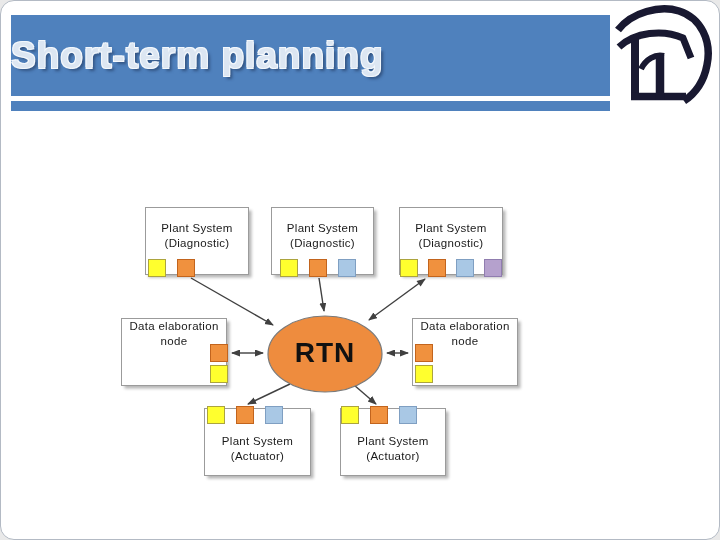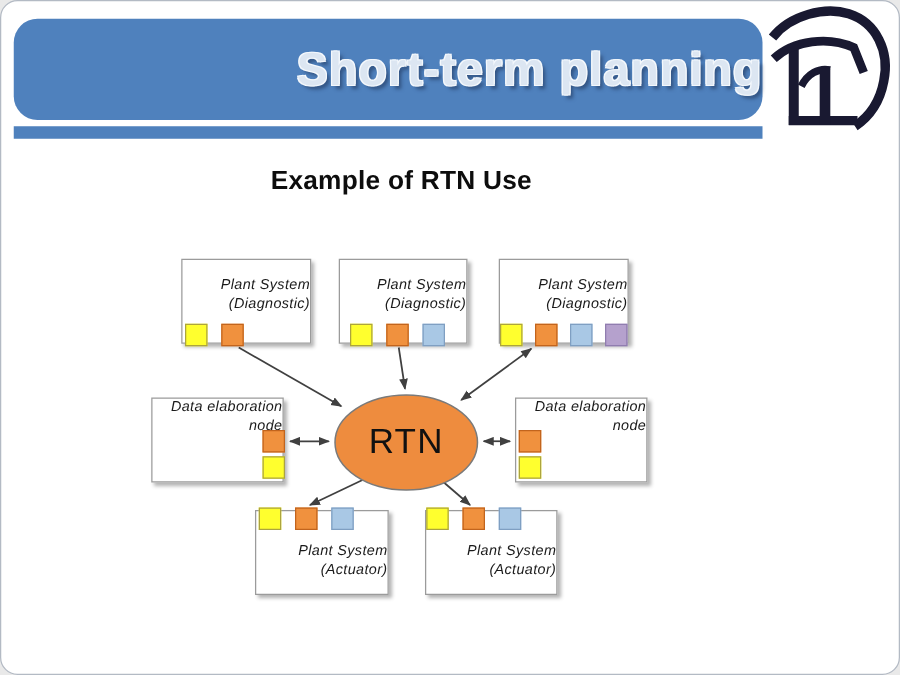--- a/index.html
+++ b/index.html
@@ -4,21 +4,21 @@
 <style>
   html,body{margin:0;padding:0;background:#e9e9e9;}
   .slide{
     position:relative;width:718px;height:538px;background:#ffffff;
     border:1px solid #b3bac4;border-radius:14px;overflow:hidden;
     font-family:"Liberation Sans", sans-serif;
   }
   
   .header-bar{
     position:absolute;left:10px;top:14px;width:599px;height:81px;
-    background:#4F81BD;text-align:right;border-radius:19px;
+    background:#4F81BD;text-align:left;
   }
   .header-title{
     font-size:37px;font-weight:bold;line-height:81px;letter-spacing:1px;
     color:#dce6f2;
     text-shadow:-1px -1px 0 #f4f8fc, 1px -1px 0 #f4f8fc,
                 -1px 1px 0 #f4f8fc, 1px 1px 0 #f4f8fc,
                  3px 3px 3px rgba(35,60,100,.65);
   }
   .header-strip{
     position:absolute;left:10px;top:100px;width:599px;height:10px;
@@ -30,27 +30,27 @@
   .subtitle{
     position:absolute;left:100px;top:132px;width:440px;text-align:center;
     font-size:21px;font-weight:bold;color:#0d0d0d;letter-spacing:.2px;
   }
   
   .arrows{position:absolute;left:0;top:0;width:720px;height:540px;pointer-events:none;}
   .edge{stroke:#404040;stroke-width:1.4;fill:none;}
   .rtn-ellipse{fill:#EE8C3E;stroke:#7a7a7a;stroke-width:1.2;}
   .rtn-label{
     position:absolute;left:266px;top:336px;width:116px;text-align:center;
-    font-size:28px;font-weight:normal;color:#111;letter-spacing:1px;
+    font-size:28px;font-weight:bold;color:#111;letter-spacing:1px;
   }
   .dbox{
     position:absolute;background:#fff;border:1px solid #9b9b9b;
     box-shadow:2.5px 2.5px 3px rgba(0,0,0,.30);
-    text-align:right;font-size:11.5px;line-height:15px;color:#1a1a1a;
-    letter-spacing:.3px;box-sizing:border-box;font-style:italic;
+    text-align:center;font-size:11.5px;line-height:15px;color:#1a1a1a;
+    letter-spacing:.3px;box-sizing:border-box;
   }
   #b-diag1{left:144px;top:206px;width:104px;height:68px;}
   #b-diag2{left:270px;top:206px;width:103px;height:68px;}
   #b-diag3{left:398px;top:206px;width:104px;height:68px;}
   #b-node-left{left:120px;top:317px;width:106px;height:68px;}
   #b-node-right{left:411px;top:317px;width:106px;height:68px;}
   #b-act1{left:203px;top:407px;width:107px;height:68px;}
   #b-act2{left:339px;top:407px;width:106px;height:68px;}
   .box-diag .l1{margin-top:13px;}
   .box-node .l1{}
@@ -85,21 +85,20 @@
 
   <svg class="logo" viewBox="0 0 100 112">
     <path d="M 3,27 C 17,9 45,2 64,8 C 86,15 97,38 92,62 C 89,78 81,90 69,98" stroke-width="7.5"></path>
     <path d="M 20,34 L 20,97" stroke-width="8"></path>
     <path d="M 16,93.5 L 71,93.5" stroke-width="7.5"></path>
     <path d="M 4,44 C 20,29 48,26 68,35 L 76,55" stroke-width="7" stroke-linejoin="miter"></path>
     <path d="M 26,66 C 31,56 40,51 49,53" stroke-width="6"></path>
     <path d="M 45,52 L 45,97" stroke-width="8.5"></path>
   </svg>
 
-  <div class="subtitle">Example of RTN Use</div>
 
   <svg class="arrows" viewBox="0 0 720 540">
     <defs>
       <marker id="ahE" markerUnits="userSpaceOnUse" markerWidth="10" markerHeight="8" refX="8" refY="3.5" orient="auto">
         <path d="M0,0 L9,3.5 L0,7 Z" fill="#404040"></path>
       </marker>
       <marker id="ahS" markerUnits="userSpaceOnUse" markerWidth="10" markerHeight="8" refX="1" refY="3.5" orient="auto">
         <path d="M9,0 L0,3.5 L9,7 Z" fill="#404040"></path>
       </marker>
     </defs>

